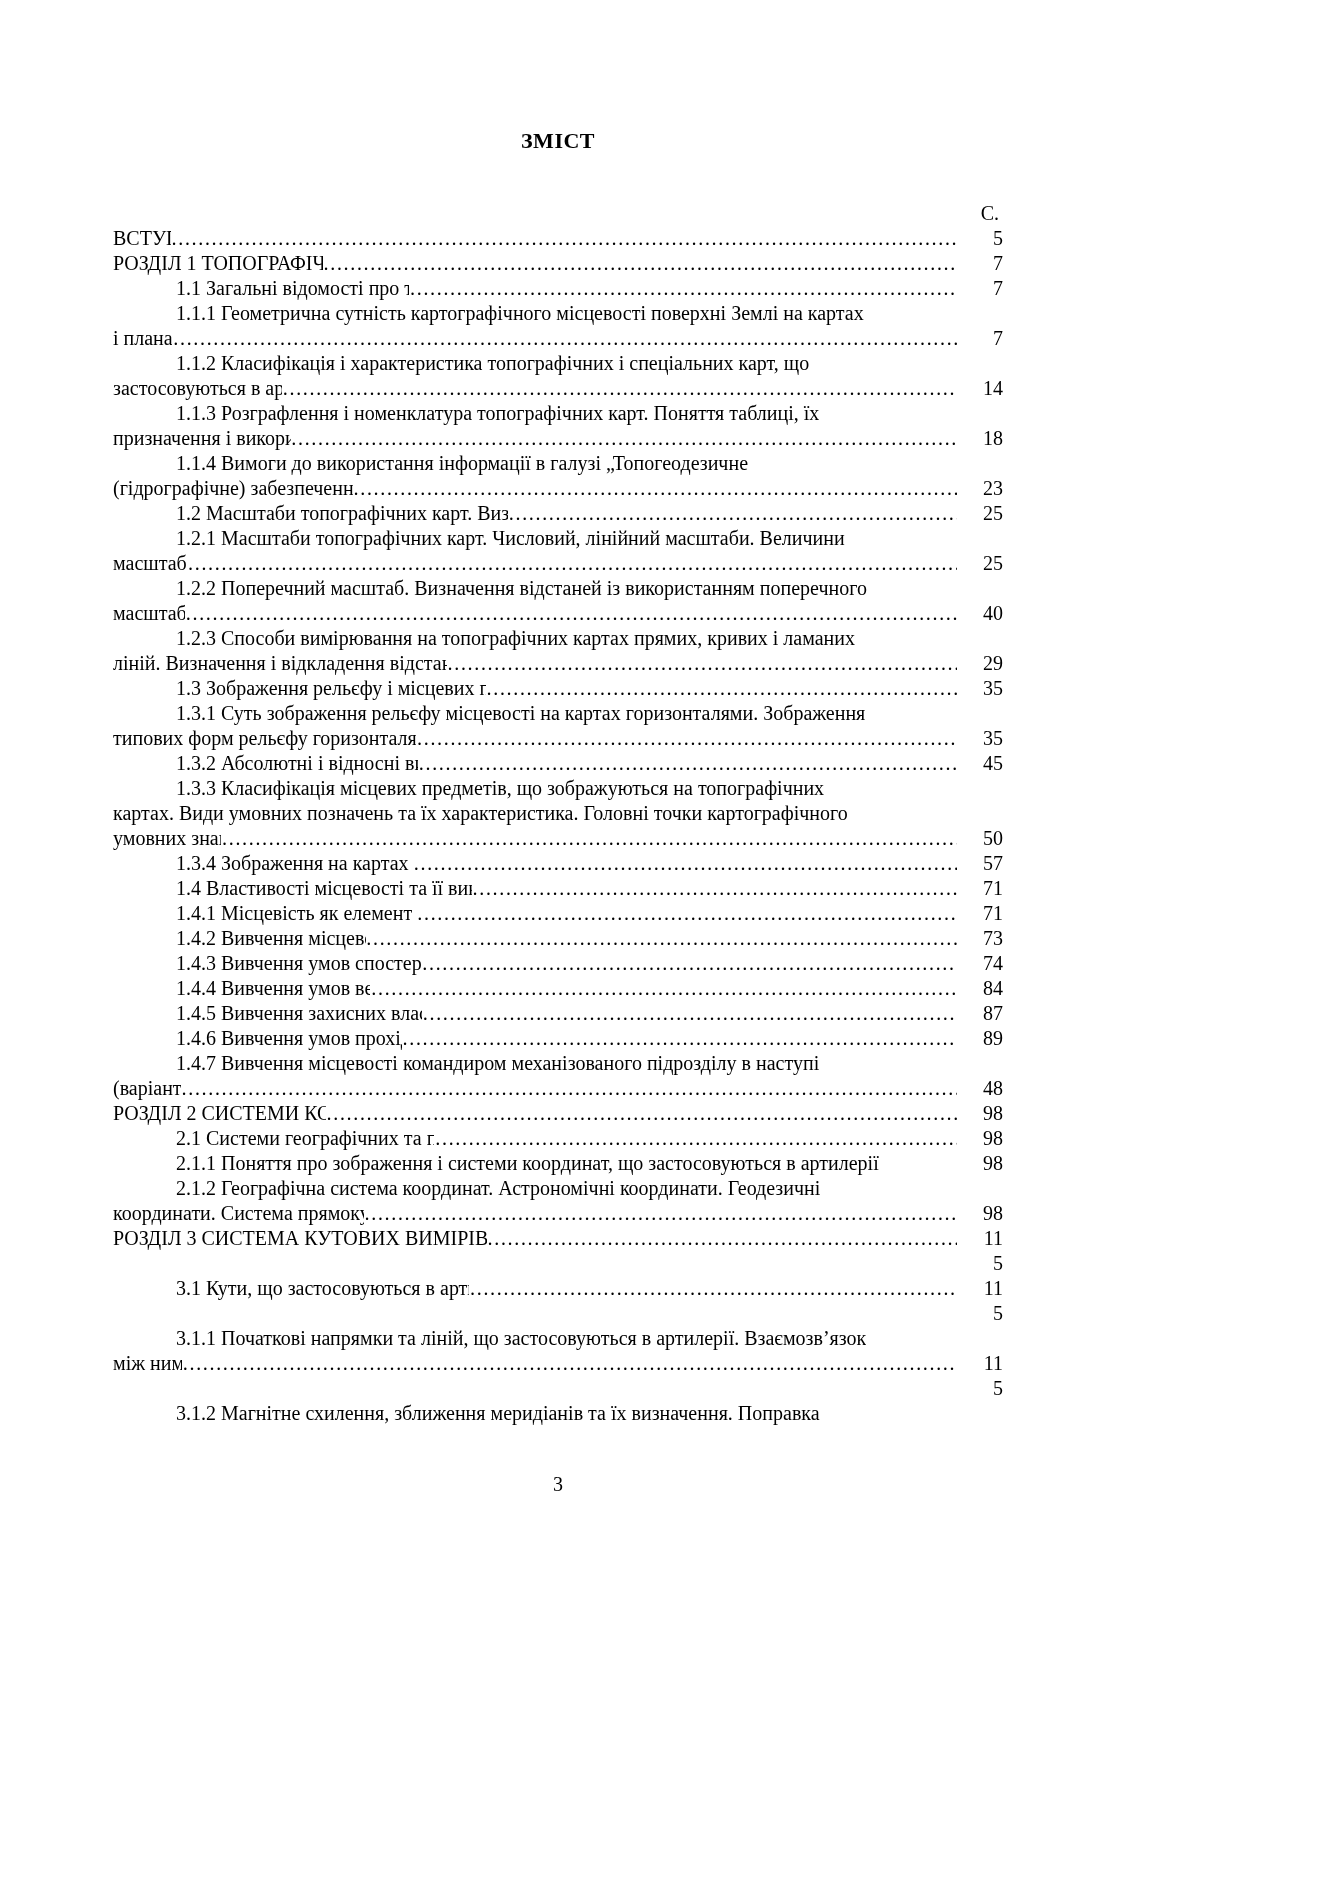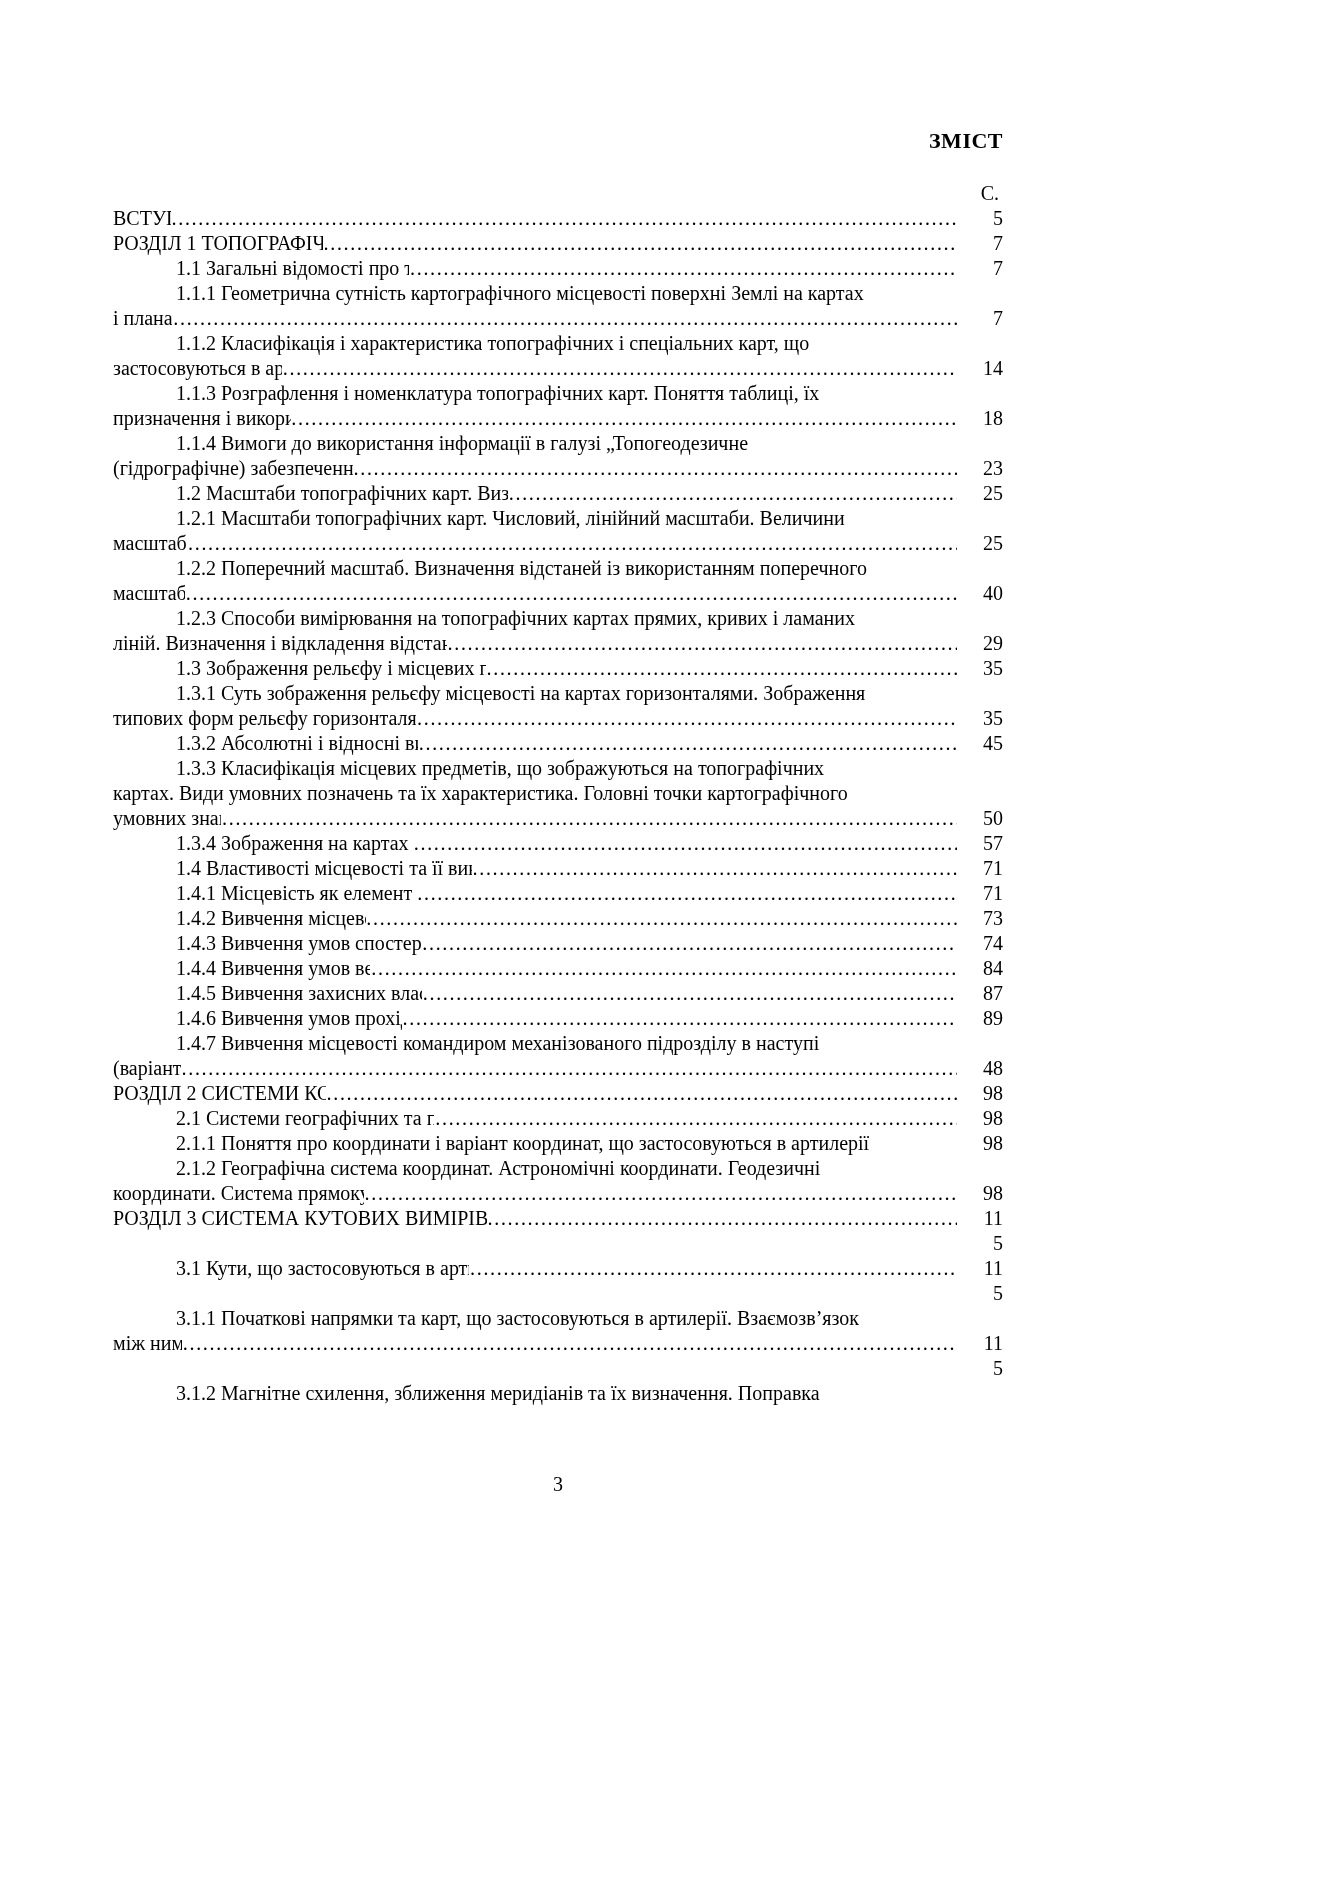--- a/index.html
+++ b/index.html
@@ -12,25 +12,25 @@
     color: #000000;
     overflow: hidden;
   }
   .content {
     position: absolute;
     left: 113px;
     top: 128px;
     width: 890px;
   }
   .doc-title {
-    text-align: right;
+    text-align: center;
     font-weight: bold;
     font-size: 22px;
     line-height: 25px;
-    margin-bottom: 28px;
+    margin-bottom: 48px;
     letter-spacing: 0.5px;
   }
   .col-header {
     text-align: right;
     font-size: 20px;
     line-height: 25px;
     padding-right: 4px;
   }
   .toc-line {
     display: flex;
@@ -256,21 +256,21 @@
         <span class="toc-text">РОЗДІЛ 2 СИСТЕМИ КООРДИНАТ</span>
         <span class="leader dotted"></span>
         <span class="toc-page">98</span>
       </div>
       <div class="toc-line indent">
         <span class="toc-text">2.1 Системи географічних та прямокутних координат</span>
         <span class="leader dotted"></span>
         <span class="toc-page">98</span>
       </div>
       <div class="toc-line indent">
-        <span class="toc-text">2.1.1 Поняття про координати і варіант координат, що застосовуються в артилерії</span>
+        <span class="toc-text">2.1.1 Поняття про зображення і системи координат, що застосовуються в артилерії</span>
         <span class="leader"></span>
         <span class="toc-page">98</span>
       </div>
       <div class="toc-line indent">
         <span class="toc-text">2.1.2 Географічна система координат. Астрономічні координати. Геодезичні</span>
         <span class="leader"></span>
         <span class="toc-page"></span>
       </div>
       <div class="toc-line">
         <span class="toc-text">координати. Система прямокутних координат</span>
@@ -291,21 +291,21 @@
         <span class="toc-text">3.1 Кути, що застосовуються в артилерії та військовій топографії</span>
         <span class="leader dotted"></span>
         <span class="toc-page">11</span>
       </div>
       <div class="toc-line">
         <span class="toc-text"></span>
         <span class="leader"></span>
         <span class="toc-page">5</span>
       </div>
       <div class="toc-line indent">
-        <span class="toc-text">3.1.1 Початкові напрямки та карт, що застосовуються в артилерії. Взаємозв’язок</span>
+        <span class="toc-text">3.1.1 Початкові напрямки та ліній, що застосовуються в артилерії. Взаємозв’язок</span>
         <span class="leader"></span>
         <span class="toc-page"></span>
       </div>
       <div class="toc-line">
         <span class="toc-text">між ними</span>
         <span class="leader dotted"></span>
         <span class="toc-page">11</span>
       </div>
       <div class="toc-line">
         <span class="toc-text"></span>

